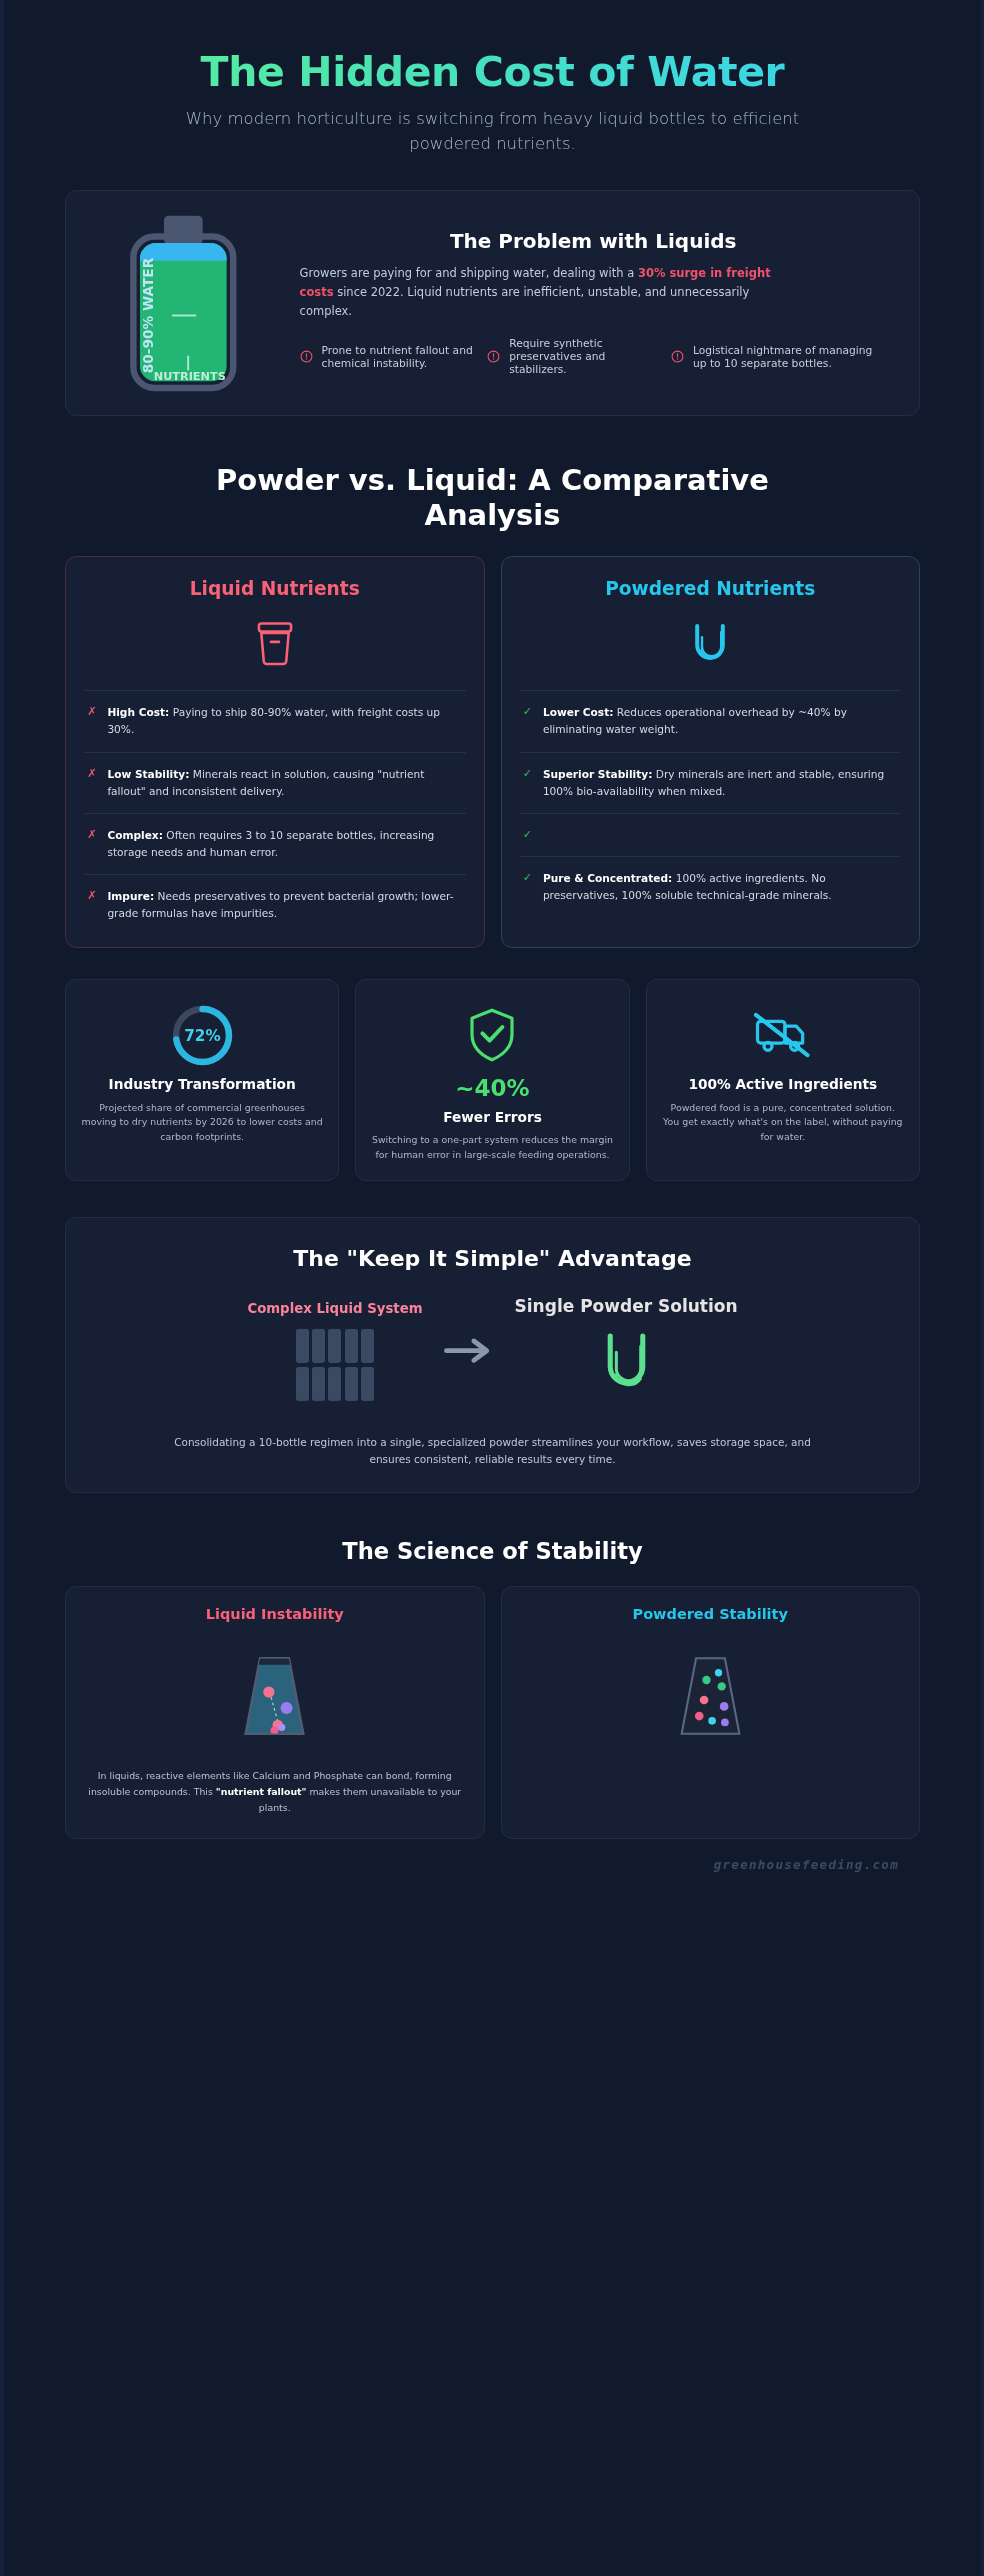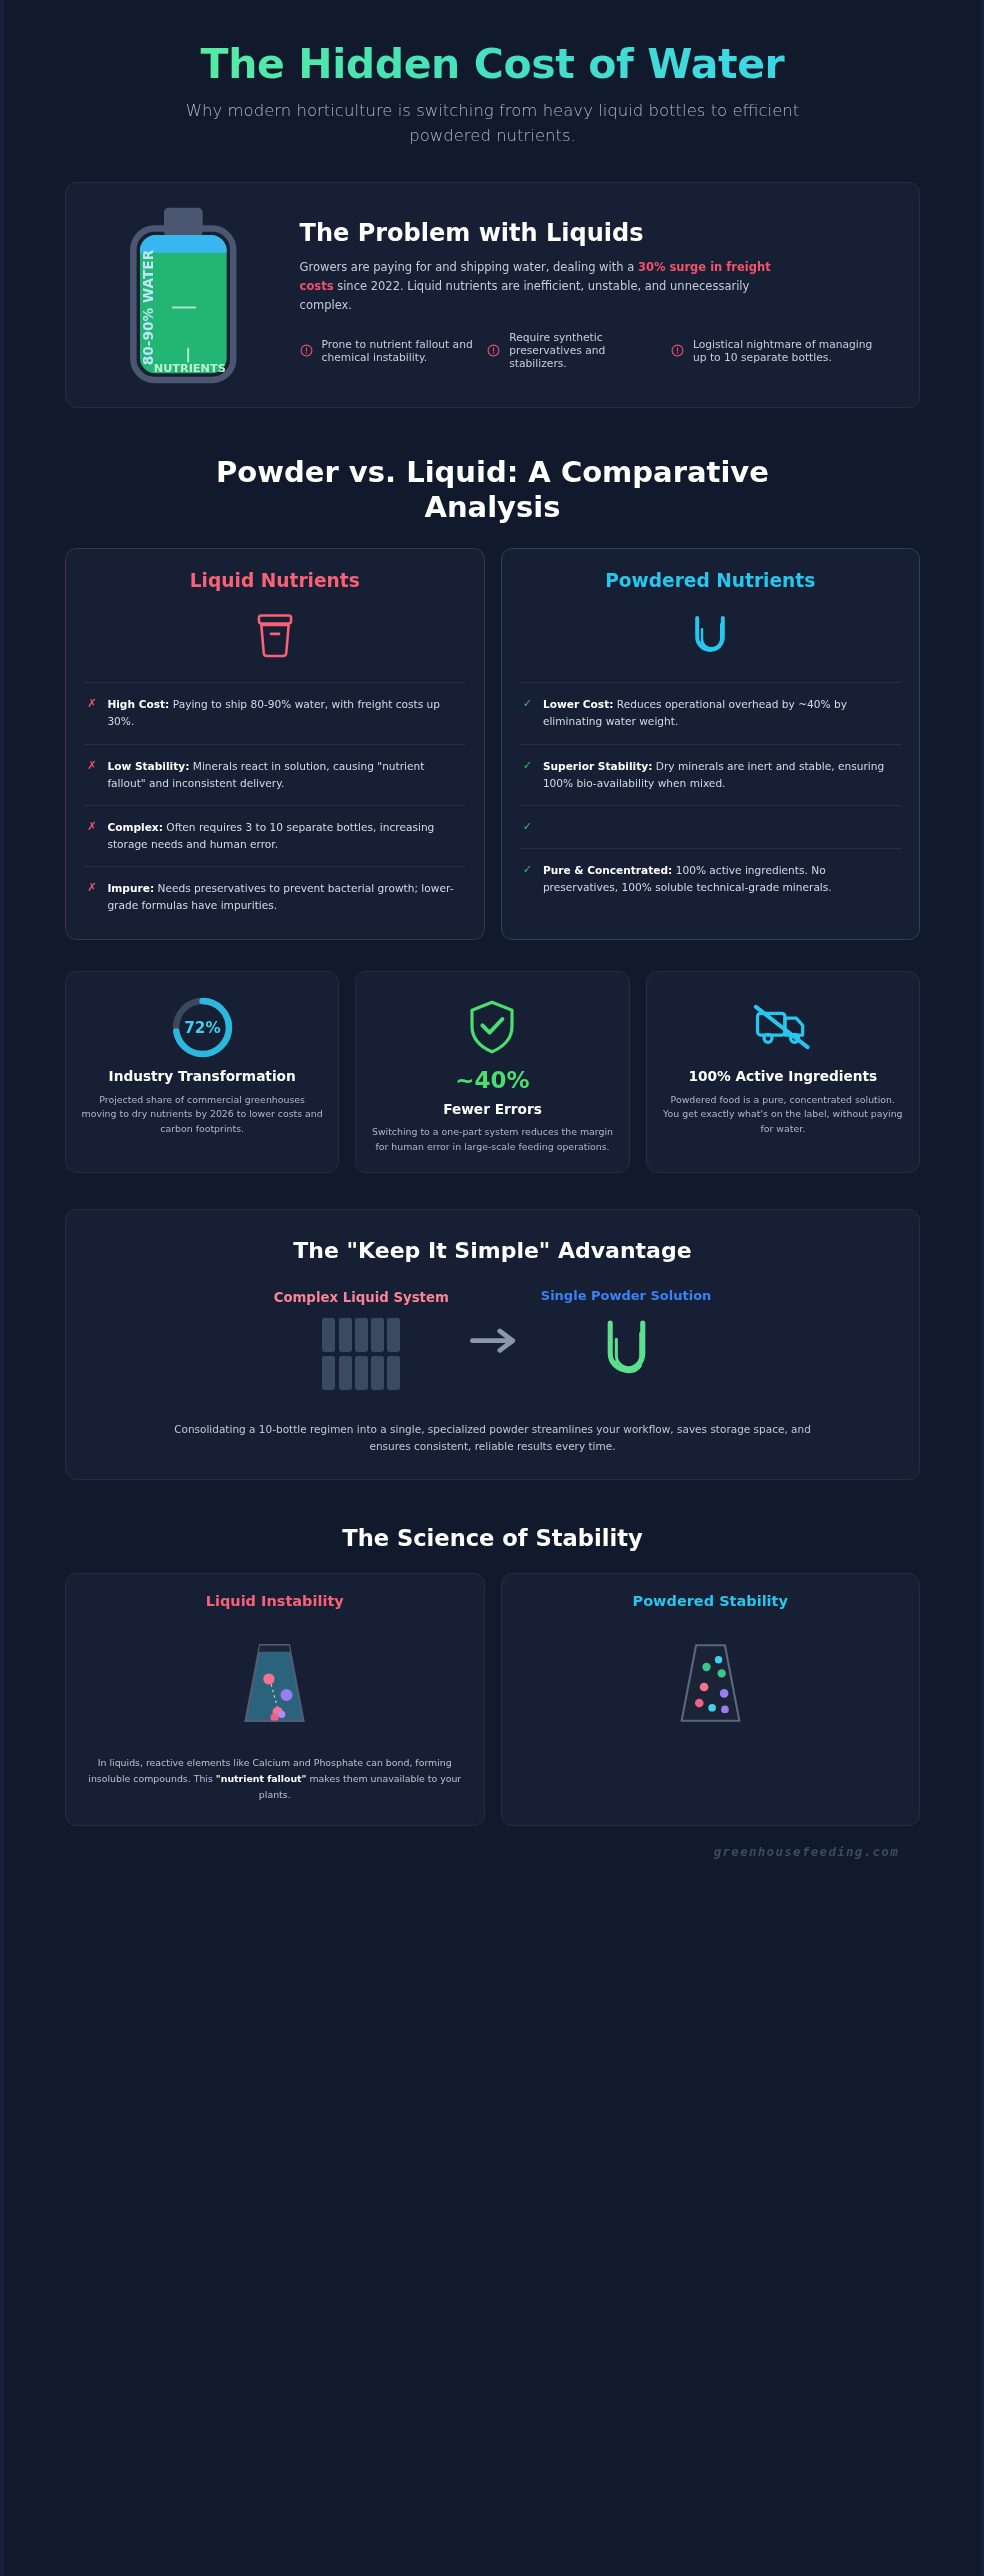--- a/index.html
+++ b/index.html
@@ -7,21 +7,21 @@
     width: 985px;
     background: #0e1626;
     font-family: "DejaVu Sans", sans-serif;
   }
   .page {
     width: 985px;
     min-height: 2576px;
     background: #111a2c;
     border-left: 4.8px solid #16203a;
     border-right: 4.8px solid #16203a;
-    padding: 0 0 24px 0;
+    padding: 8px 0 24px 0;
     position: relative;
     overflow: hidden;
   }
   .inner { width: 855px; margin: 0 auto; }
 
   
   .hero { padding: 42px 0 24px; text-align: center; }
   .hero h1 {
     font-size: 41px;
     font-weight: 700;
@@ -55,21 +55,21 @@
   .problem {
     margin-top: 9.7px;
     padding: 21px 27.4px 21px 21px;
     display: flex;
     align-items: center;
     gap: 22.6px;
   }
   .bottle-wrap { flex: 0 0 190px; display: flex; justify-content: center; }
   .problem-body { flex: 1 1 auto; padding-right: 4.8px; }
   .problem-body h2 {
-    font-size: 24px; font-weight: 700; color: #ffffff; margin-bottom: 11.3px;
+    font-size: 20px; font-weight: 700; color: #ffffff; margin-bottom: 11.3px; text-align: center;
   }
   .problem-body .lead {
     font-size: 11.5px; line-height: 1.66; color: #c3ccda; max-width: 496px;
   }
   .lead b { color: #f4516c; font-weight: 700; }
   .bullets { margin-top: 16px; display: flex; flex-direction: row; gap: 10.5px; }
   .bullet { display: flex; align-items: center; gap: 9px; font-size: 10.7px; color: #c6cfdd; }
   .warn-ico { flex: 0 0 13px; width: 13px; height: 13px; }
 
   
@@ -105,21 +105,21 @@
   .stat-h { font-size: 13.7px; font-weight: 700; color: #ffffff; line-height: 1.3; margin-bottom: 6.5px; }
   .stat-p { font-size: 9.4px; line-height: 1.55; color: #aeb8c8; }
   .donut-label { font-size: 19px; font-weight: 700; fill: #3fd2ef; }
 
   
   .simple { margin-top: 36px; padding: 27.4px 32px 24px; text-align: center; }
   .simple h2 { font-size: 22px; font-weight: 700; color: #fff; margin-bottom: 21px; }
   .simple-row { display: flex; align-items: center; justify-content: center; gap: 20px; padding: 4.8px 0 8px; }
   .col-left, .col-right { flex: 0 0 auto; }
   .col-left h4 { color: #fa8399; font-size: 13.3px; font-weight: 700; margin-bottom: 13px; }
-  .col-right h4 { color: #3b82f6; font-size: 13px; font-weight: 700; margin-bottom: 13px; text-align: center; }
+  .col-right h4 { color: #e5e5e5; font-size: 17px; font-weight: 700; margin-bottom: 13px; text-align: center; }
   .bottle-grid { display: grid; grid-template-columns: repeat(5, 13px); gap: 4px 3.2px; justify-content: center; }
   .mini-bottle { width: 13px; height: 34px; background: #3b4a63; border-radius: 2.4px; }
   .arrow { flex: 0 0 auto; display: flex; align-items: center; }
   .simple-foot { font-size: 10.5px; line-height: 1.6; color: #c0c9d8; max-width: 654px; margin: 21px auto 0; }
 
   
   .science { display: flex; gap: 16px; }
   .scard { flex: 1 1 0; padding: 19.4px 21px 21px; text-align: center; }
   .scard h3 { font-size: 14.5px; font-weight: 700; margin-bottom: 22.6px; }
   .scard.inst h3 { color: #fa6177; }

